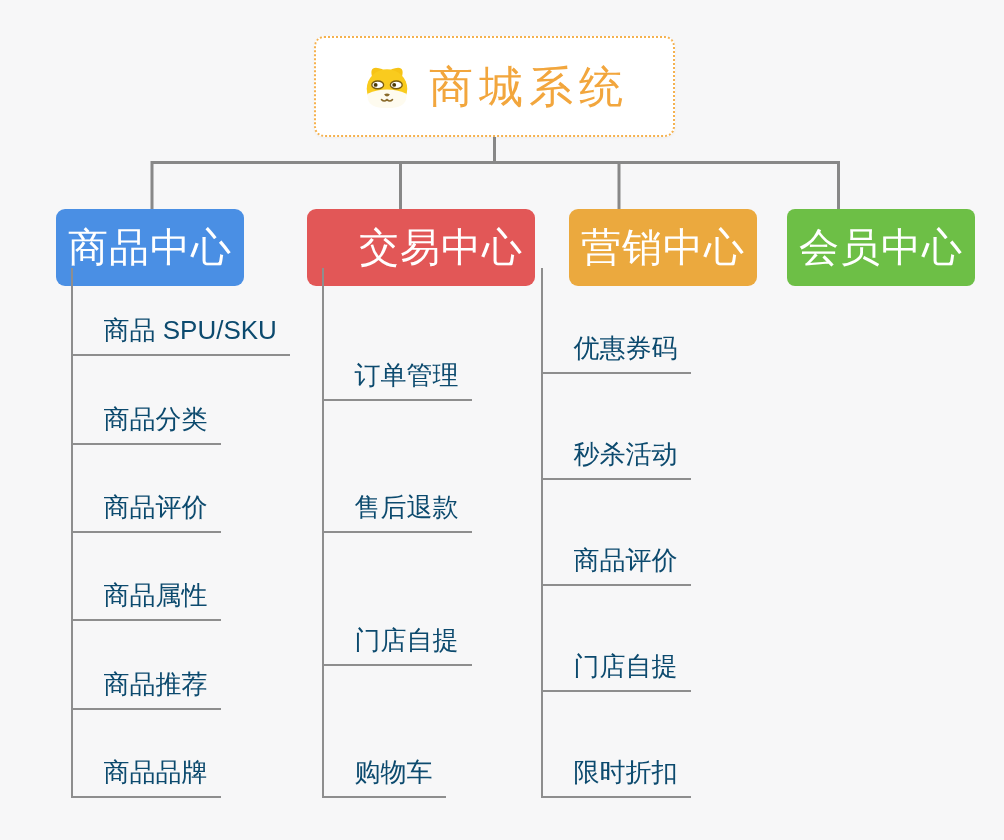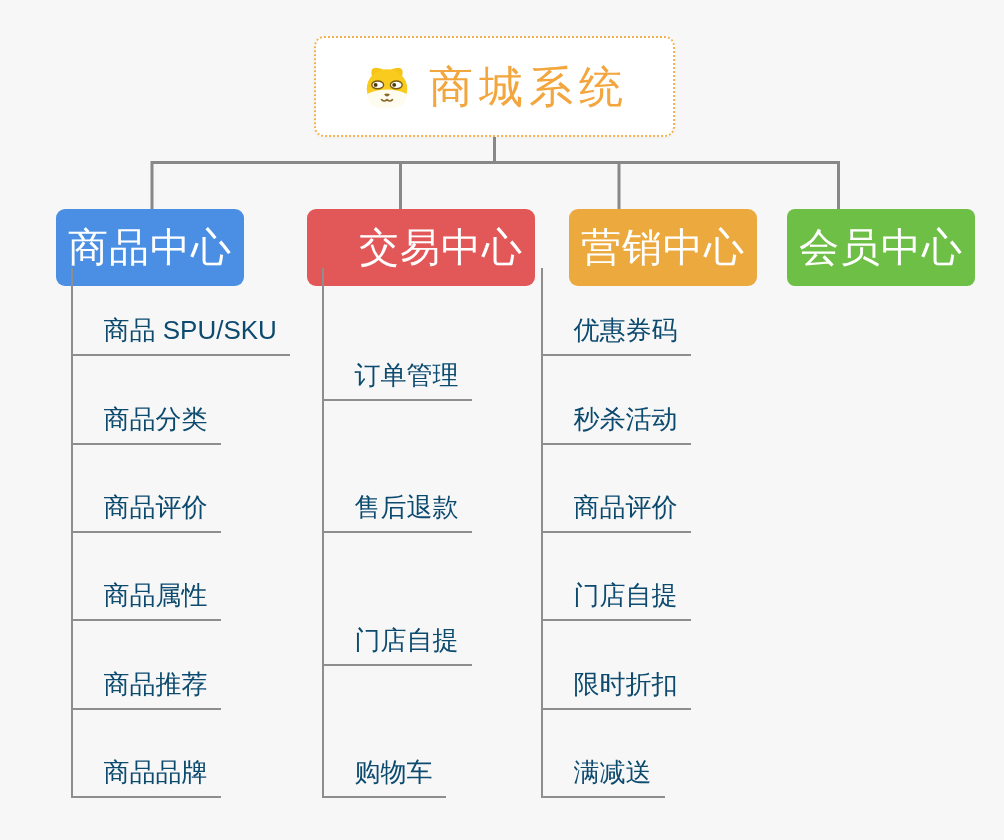--- a/index.html
+++ b/index.html
@@ -141,20 +141,17 @@
         </div>
       <div class="slot">
           <span class="leaf">商品评价</span>
         </div>
       <div class="slot">
           <span class="leaf">门店自提</span>
         </div>
       <div class="slot">
           <span class="leaf">限时折扣</span>
         </div>
-      <div class="slot">
-          <span class="leaf">满减送</span>
-        </div>
     </div>
   </div>
 
 
 </div>
 
 </body></html>

